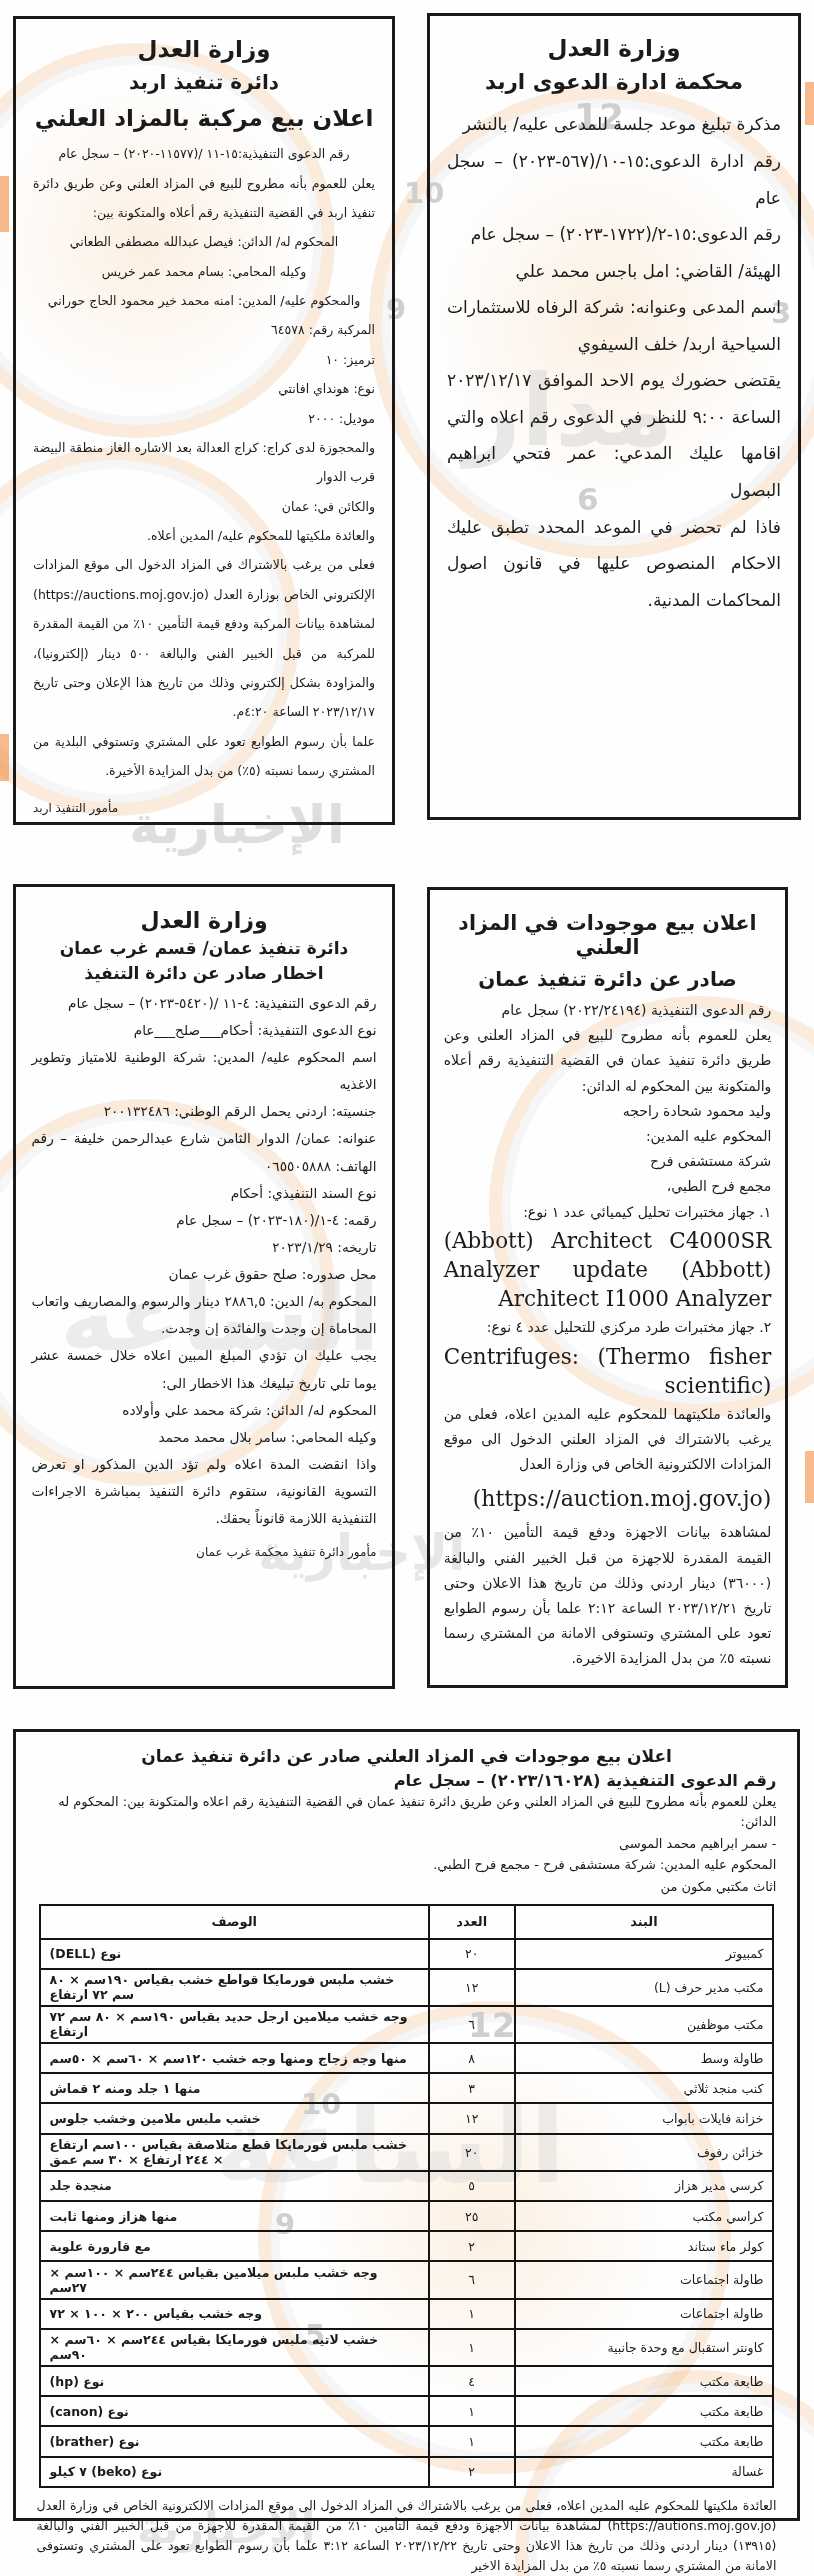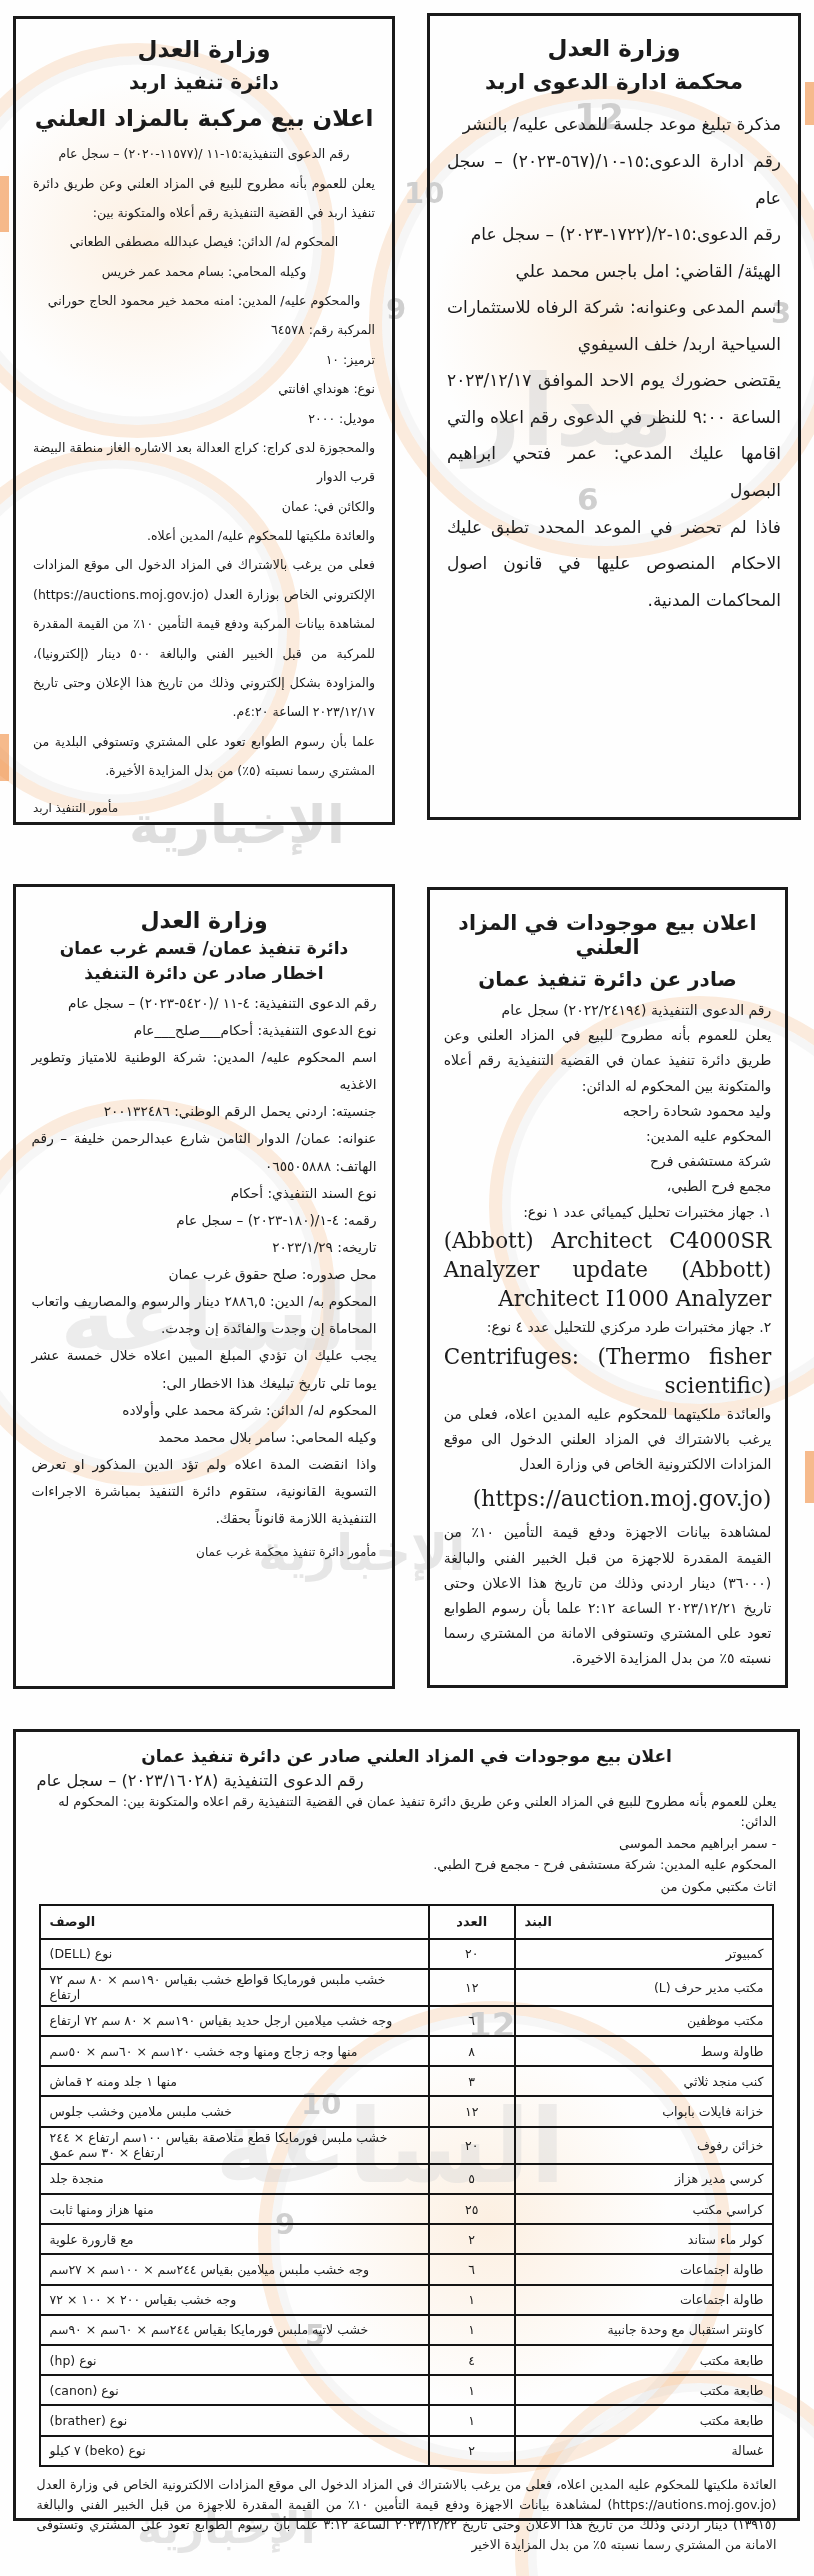--- a/index.html
+++ b/index.html
@@ -45,29 +45,29 @@
   #equip .lines{margin-top:6.9px;font-size:14px;line-height:1.8;}
   #equip .lines p{text-align:justify;text-align-last:right;}
   #equip .lines p.c{text-align:right;}
   #equip .latin{direction:ltr;font-family:"DejaVu Serif",serif;font-size:21.5px;
                 text-align:center;line-height:1.35;margin:1.7px 0;}
   #equip .url{direction:ltr;font-family:"DejaVu Serif",serif;font-size:22px;
               text-align:center;margin:1.7px 0;}
   
   #tablebox{left:13px;top:1729px;width:787px;height:792px;padding:6.9px 20.6px;}
   #tablebox .t1{font-size:17px;font-weight:bold;text-align:center;margin:6.9px 0 0;}
-  #tablebox .t2{font-size:16.3px;font-weight:normal;text-align:left;margin:5.2px 0 0;}
+  #tablebox .t2{font-size:16.3px;font-weight:bold;text-align:right;margin:5.2px 0 0;}
   #tablebox .intro p{font-size:13px;line-height:1.55;text-align:right;margin:1.7px 0;}
   table.items{width:735px;margin:6.9px auto 0;border-collapse:collapse;direction:rtl;}
   table.items th,table.items td{border:2.1px solid #141414;padding:2.6px 8.6px;
        font-size:12.5px;vertical-align:middle;}
-  table.items th{font-size:13px;font-weight:bold;height:26px;text-align:left;}
+  table.items th{font-size:13px;font-weight:bold;height:26px;text-align:center;}
   table.items th.qh,table.items td.q{text-align:center;width:67px;}
   table.items td.i{width:239px;text-align:right;}
-  table.items td.d{text-align:left;direction:rtl;}
+  table.items td.d{text-align:left;direction:rtl;font-weight:bold;}
   table.items td{height:23px;}
   #tablebox .footer{margin-top:8.6px;font-size:12.5px;line-height:1.6;
        text-align:justify;text-align-last:right;}
   .sig{text-align:left !important;font-size:12px;margin-top:8.6px !important;}
 </style>
 </head>
 <body>
 
 <div class="page">
 

